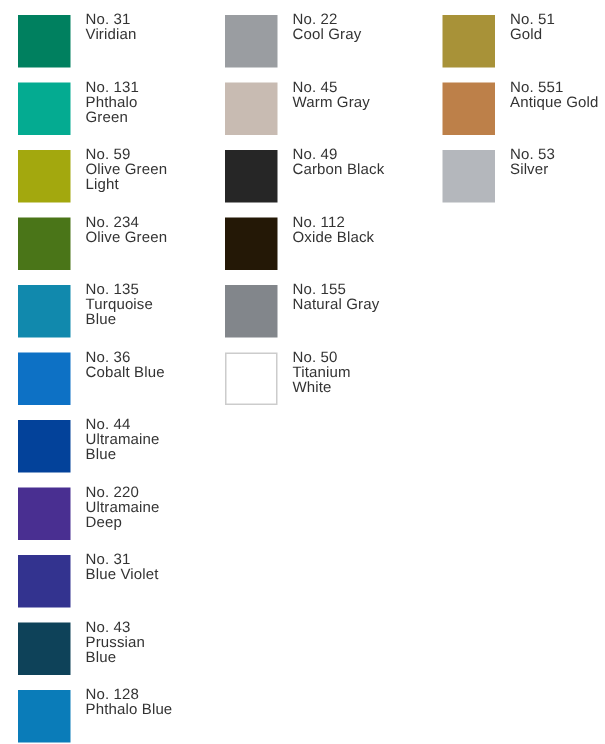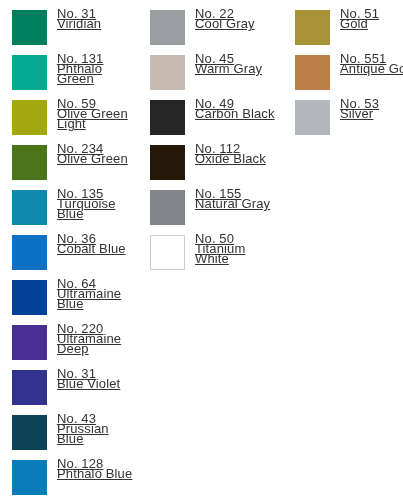--- a/index.html
+++ b/index.html
@@ -43,26 +43,25 @@
     box-sizing: border-box;
   }
   .swatch-chip.bordered {
     border: 1px solid #cccccc;
   }
   .swatch-label {
     position: absolute;
     left: 45px;
     top: -1px;
     width: 92px;
-    font-size: 13px;
+    font-size: 10px;
     line-height: 10.2px;
     color: #333333;
     white-space: pre-line;
     letter-spacing: 0.01em;
-    text-decoration: underline;
   }
   .col-3 .swatch-label { width: 100px; }
 </style>
 </head>
 <body>
 
 <div id="swatch-chart">
     <div class="swatch-column col-1" style="left: 12px;">
       <div class="swatch-row" style="top: 10px;">
         <div class="swatch-chip" style="background-color: rgb(0, 128, 95);"></div>
@@ -92,21 +91,21 @@
 Turquoise
 Blue</div>
       </div>
       <div class="swatch-row" style="top: 235px;">
         <div class="swatch-chip" style="background-color: rgb(13, 113, 197);"></div>
         <div class="swatch-label">No. 36
 Cobalt Blue</div>
       </div>
       <div class="swatch-row" style="top: 280px;">
         <div class="swatch-chip" style="background-color: rgb(3, 66, 154);"></div>
-        <div class="swatch-label">No. 64
+        <div class="swatch-label">No. 44
 Ultramaine
 Blue</div>
       </div>
       <div class="swatch-row" style="top: 325px;">
         <div class="swatch-chip" style="background-color: rgb(73, 47, 145);"></div>
         <div class="swatch-label">No. 220
 Ultramaine
 Deep</div>
       </div>
       <div class="swatch-row" style="top: 370px;">

